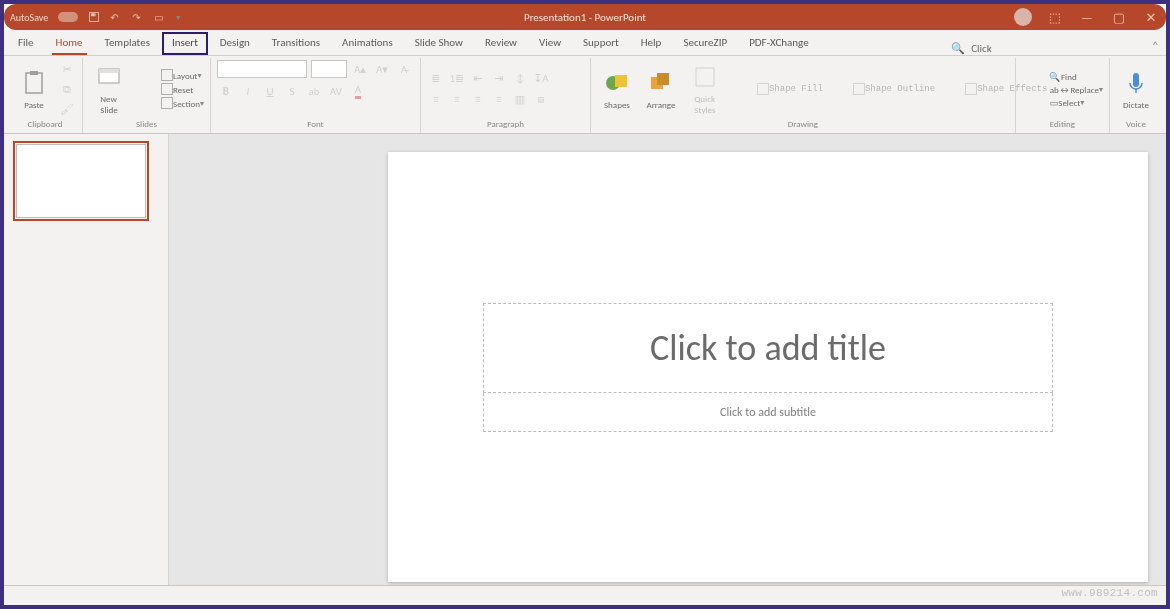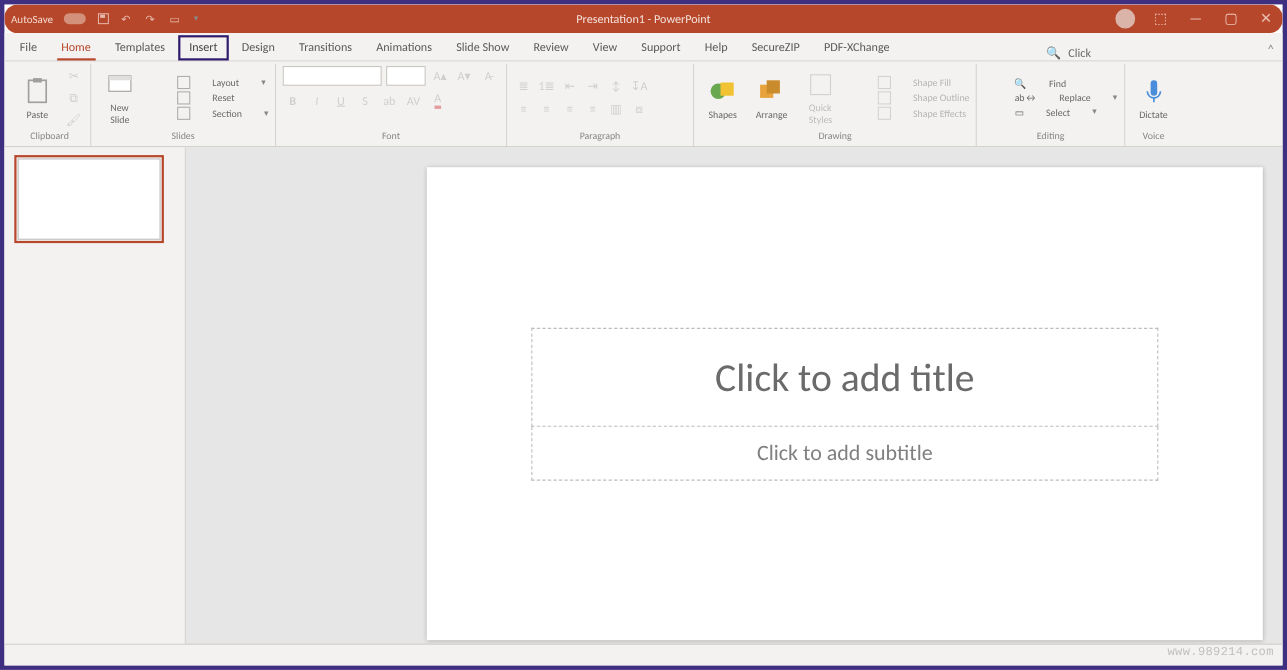--- a/index.html
+++ b/index.html
@@ -65,31 +65,31 @@
   border-right: 1px solid #d6d3d0;
   display: flex;
   flex-direction: column;
   padding: 2px 6px;
 }
 .group .body { flex: 1; display: flex; align-items: center; gap: 4px; }
 .group .label { font-size: 9px; color: #8a8886; text-align: center; padding-bottom: 2px; white-space: nowrap; }
 .bigbtn { display: flex; flex-direction: column; align-items: center; gap: 2px; color: #6a6a6a; font-size: 9px; padding: 2px 6px; min-width: 40px; }
 .bigbtn svg, .bigbtn .glyph { width: 28px; height: 28px; }
 .stack { display: flex; flex-direction: column; gap: 2px; }
-.smallitem { display: flex; align-items: center; gap: 20px; font-size: 9px; color: #6a6a6a; white-space: nowrap; padding-left: 28px; }
+.smallitem { display: flex; align-items: center; gap: 0; font-size: 9px; color: #6a6a6a; white-space: nowrap; padding-left: 28px; }
 .smallitem .gl { width: 12px; height: 12px; display: inline-block; border: 1px solid #b0adab; }
 .drop { font-size: 8px; color: #888; }
 .fontrow { display: flex; gap: 4px; align-items: center; }
 .fakeselect { border: 1px solid #c8c6c4; background: #fff; width: 90px; height: 18px; }
 .fakeselect.sm { width: 36px; }
 .iconbtn { width: 18px; height: 18px; color: #a8a6a4; display: inline-flex; align-items: center; justify-content: center; font-size: 11px; border-radius: 2px; }
 .iconbtn.dis { opacity: .45; }
 .paragrid { display: grid; grid-template-columns: repeat(6, 18px); grid-template-rows: repeat(2, 18px); gap: 3px; }
 .shapesarea { display: flex; gap: 6px; align-items: center; }
-.shapestack { display: flex; flex-direction: column; gap: 2px; font-size: 9px; color: #888; }
+.shapestack { display: flex; flex-direction: row; gap: 2px; font-size: 9px; color: #888; font-family: Liberation Mono, monospace; }
 
 .workspace { display: flex; height: calc(100% - 26px - 26px - 78px - 20px); background: #e6e6e6; }
 .thumbrail {
   width: 165px;
   background: #f3f2f1;
   border-right: 1px solid #d6d3d0;
   padding: 10px 12px;
 }
 .thumb {
   width: 130px; height: 74px; background: #fff;
@@ -102,21 +102,21 @@
   width: 760px; height: 430px; background: #fff;
   box-shadow: 0 1px 4px rgba(0,0,0,.25);
   display: flex; flex-direction: column; align-items: center; justify-content: center;
 }
 .ph-title {
   width: 570px; border: 1px dashed #bfbdbb; padding: 22px 10px;
   text-align: center; color: #6b6b6b; font-size: 36px; font-family: Calibri, sans-serif;
 }
 .ph-sub {
   width: 570px; border: 1px dashed #bfbdbb; border-top: none;
-  padding: 12px 10px; text-align: center; color: #808080; font-size: 20px; font-family: Calibri, sans-serif;
+  padding: 12px 10px; text-align: center; color: #808080; font-size: 12px; font-family: Calibri, sans-serif;
 }
 .statusbar { height: 20px; background: #f3f2f1; border-top: 1px solid #c8c6c4; }
 
 .watermark { position: absolute; right: 8px; bottom: 6px; font-size: 11px; color: #bfbfbf; font-family: Liberation Mono, monospace; letter-spacing: .3px; }
 .collapse { margin-left: auto; padding: 4px 8px; color: #888; }
 </style>
 </head>
 <body>
 
 <div class="titlebar">

